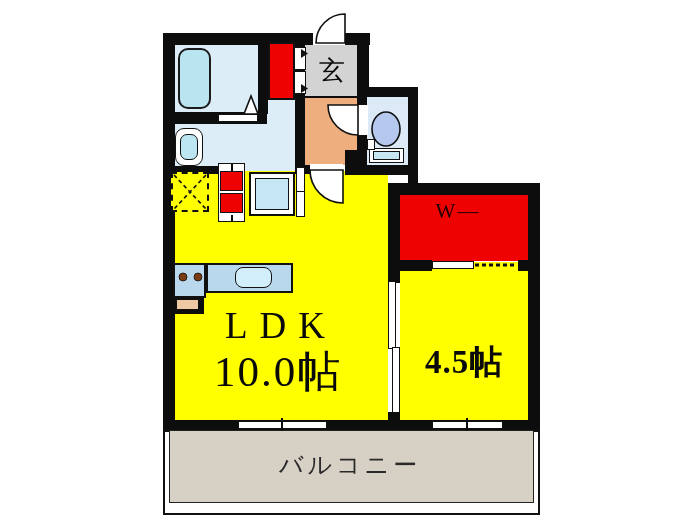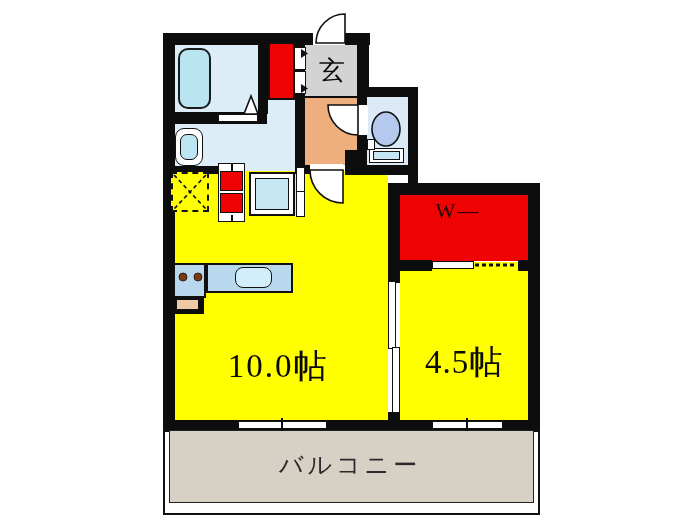--- a/index.html
+++ b/index.html
@@ -99,17 +99,18 @@
     <line x1="174" y1="175" x2="206" y2="209" stroke="#111" stroke-width="1.6" stroke-dasharray="4,3"></line>
     <line x1="206" y1="175" x2="174" y2="209" stroke="#111" stroke-width="1.6" stroke-dasharray="4,3"></line>
     <circle cx="183" cy="277" r="4" fill="#7a3b12" stroke="#111" stroke-width="0.8"></circle>
     <circle cx="198" cy="277" r="4" fill="#7a3b12" stroke="#111" stroke-width="0.8"></circle>
     <ellipse cx="386" cy="129" rx="14" ry="17" fill="#b5c9ee" stroke="#111" stroke-width="1.6"></ellipse>
     <line x1="475" y1="265" x2="517" y2="265" stroke="#111" stroke-width="3" stroke-dasharray="4,3"></line>
   </svg>
 
   <div class="txt z5" style="left:314px;top:57px;width:36px;font-size:26px;">玄</div>
   <div class="txt z5" style="left:418px;top:200px;width:80px;font-size:21px;letter-spacing:2px;color:#200000;">W—</div>
-  <div class="txt z5" style="left:178px;top:348px;width:200px;font-size:33px;letter-spacing:2px;">10.0帖</div>
-  <div class="txt z5" style="left:405px;top:344px;width:118px;font-size:33px;letter-spacing:1px;">4.5帖</div>
+  <div class="txt z5" style="left:178px;top:306px;width:206px;font-size:37px;letter-spacing:12px;">LDK</div>
+  <div class="txt z5" style="left:178px;top:348px;width:200px;font-size:43px;letter-spacing:2px;">10.0帖</div>
+  <div class="txt z5" style="left:405px;top:344px;width:118px;font-size:33px;letter-spacing:1px;font-weight:bold;">4.5帖</div>
   <div class="txt z5" style="left:240px;top:452px;width:220px;font-size:24px;letter-spacing:4px;color:#2a2a2a;">バルコニー</div>
 
 </div>
 
 </body></html>

